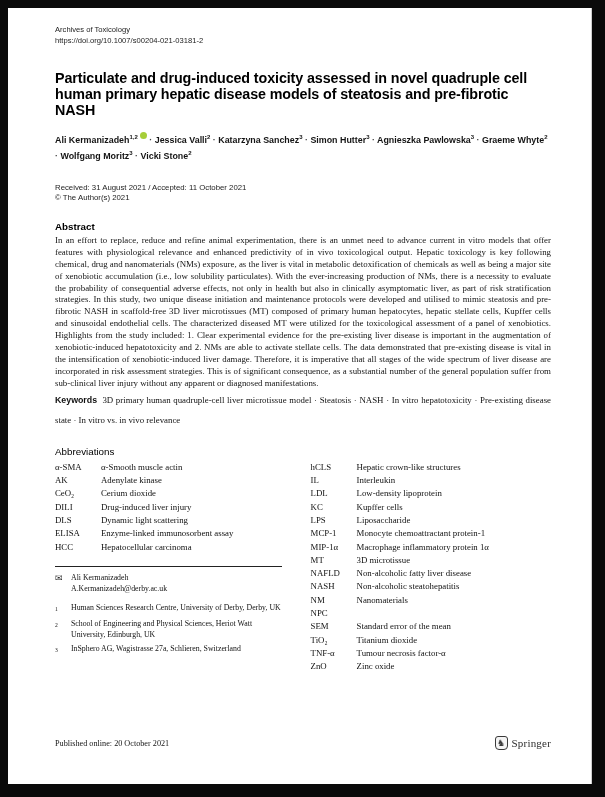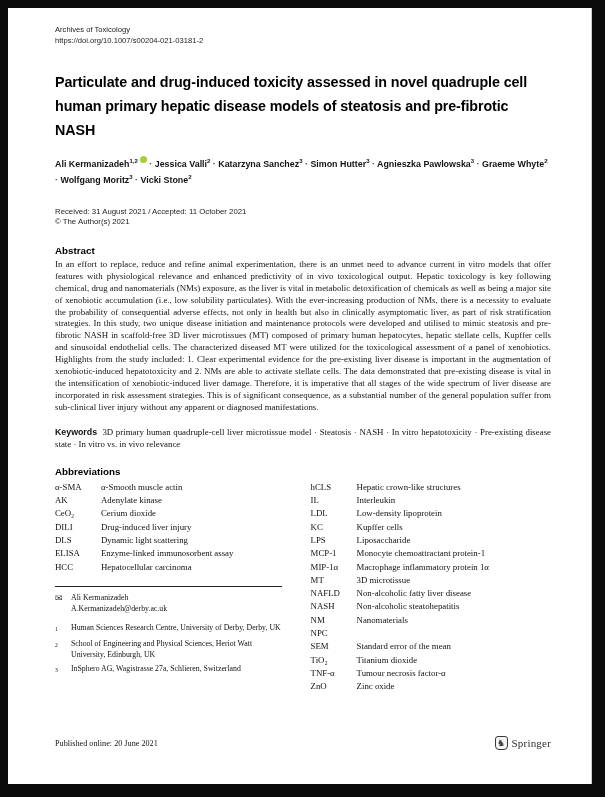--- a/index.html
+++ b/index.html
@@ -47,21 +47,21 @@
     width: 11px; height: 11px; border-radius: 50%;
     background: #8d8d8d;
     color: #ffffff; font-size: 7px; line-height: 11px; text-align: center;
   }
   .check-text { font-family: "Liberation Sans", sans-serif; font-size: 5px; line-height: 5.5px; color: #555; text-align: center; margin-top: 1px; }
   
   .title {
     font-family: "Liberation Sans", sans-serif;
     font-weight: bold;
     font-size: 14.3px;
-    line-height: 24px;
+    line-height: 16px;
     color: #000;
     margin-top: 24px;
     letter-spacing: -0.1px;
   }
   .authors {
     font-family: "Liberation Sans", sans-serif;
     font-weight: bold;
     font-size: 8.9px;
     line-height: 13.5px;
     margin-top: 13px;
@@ -73,24 +73,24 @@
     display: inline-block; width: 7px; height: 7px; border-radius: 50%;
     background: #a6ce39; margin-left: 2px; vertical-align: super;
   }
   .dates { font-family: "Liberation Sans", sans-serif; font-size: 7.8px; line-height: 10.5px; margin-top: 19px; color: #1c1c1c; }
   
   .abs-heading { font-family: "Liberation Sans", sans-serif; font-weight: bold; font-size: 9.8px; margin-top: 17px; color: #000; }
   .abs-text {
     font-size: 8.85px; line-height: 11.9px;
     text-align: justify; margin-top: 3px; color: #141414;
   }
-  .keywords { font-size: 8.85px; line-height: 12px; margin-top: 12px; text-align: justify; }
+  .keywords { font-size: 8.85px; line-height: 20px; margin-top: 0; text-align: justify; }
   .kw-label { font-family: "Liberation Sans", sans-serif; font-weight: bold; font-size: 8.8px; }
   
-  .abbr-heading { font-family: "Liberation Sans", sans-serif; font-weight: bold; font-size: 9.8px; margin-top: 16px; color: #000; }
+  .abbr-heading { font-family: "Liberation Sans", sans-serif; font-weight: normal; font-size: 9.8px; margin-top: 16px; color: #000; }
   .two-col { display: flex; margin-top: 4px; }
   .col-left { width: 247px; }
   .col-right { width: 250px; margin-left: 18px; }
   .ab-row { display: flex; font-size: 8.8px; line-height: 13.3px; }
   .ab-term { width: 46px; flex: none; }
   .ab-def { flex: 1; }
   
   .fn-rule { border-top: 1.5px solid #222; width: 227px; margin-top: 12px; }
   .correspondence { margin-top: 6px; font-size: 7.8px; line-height: 10.8px; display: flex; }
   .mail-icon { font-size: 9px; width: 16px; flex: none; color: #222; }
@@ -256,20 +256,20 @@
           </div>
           <div class="ab-row">
             <span class="ab-term">ZnO</span>
             <span class="ab-def">Zinc oxide</span>
           </div>
         </div>
     </div>
   </div>
 
   <div class="footer-row">
-    <div class="published">Published online: 20 June 2021</div>
+    <div class="published">Published online: 20 October 2021</div>
     <div class="springer">
       <span class="springer-mark">♞</span>
       <span class="springer-name">Springer</span>
     </div>
   </div>
 
 </div>
 
 </body></html>

